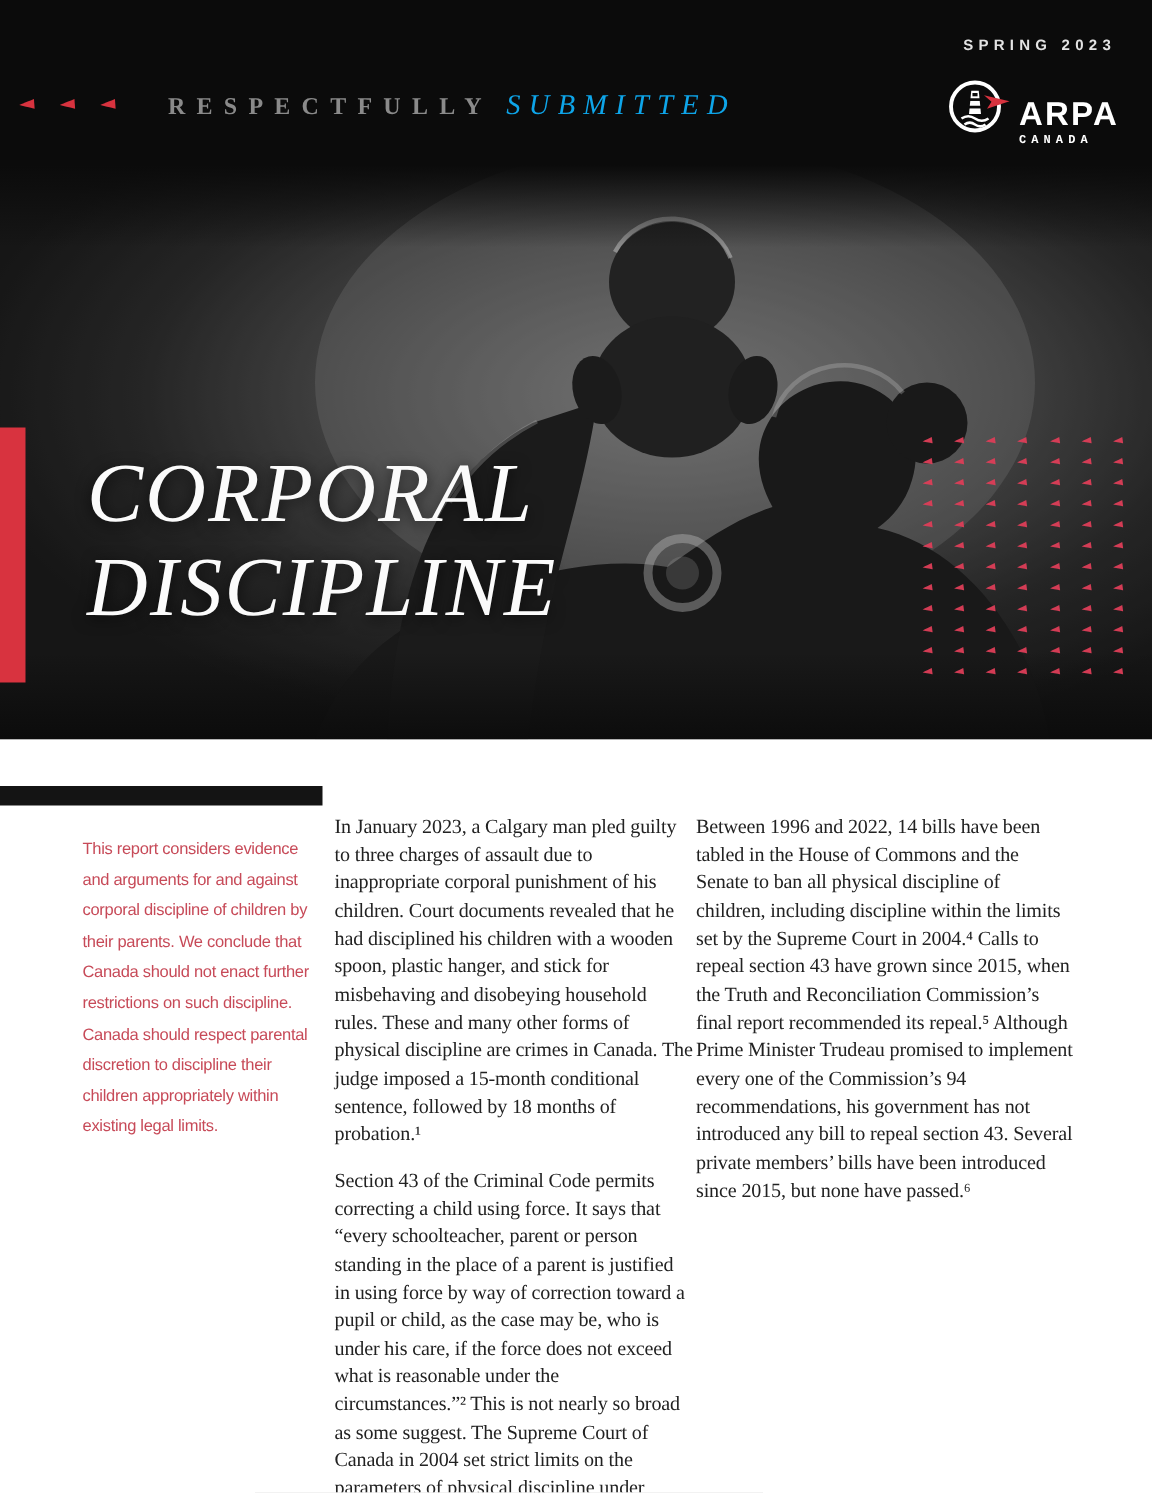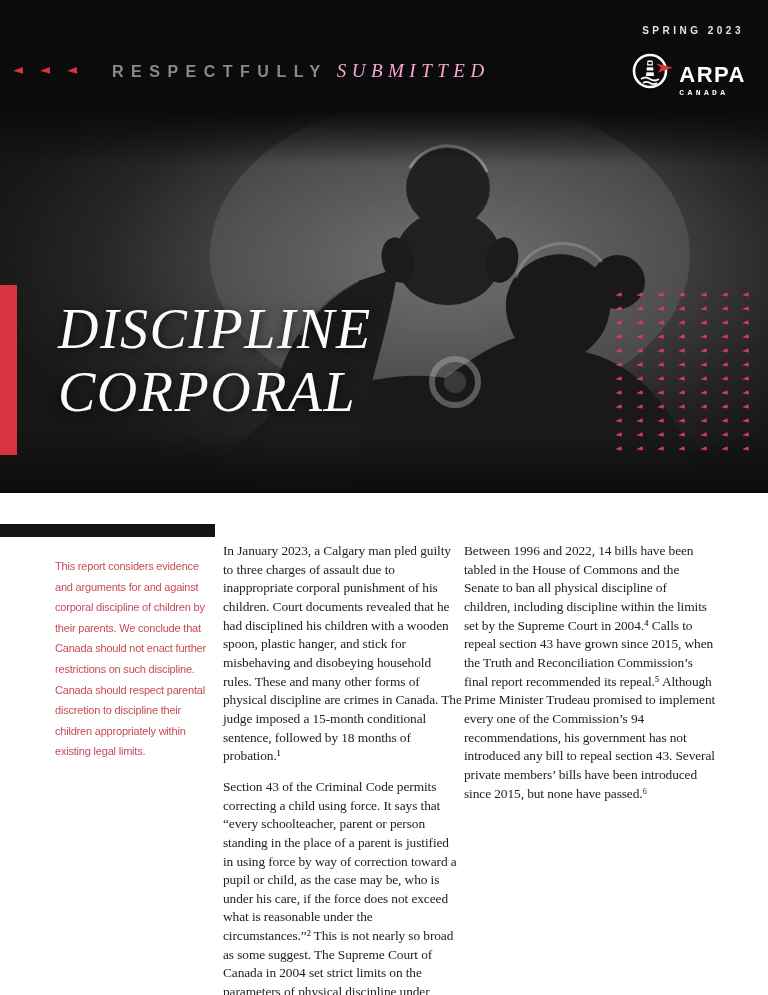--- a/index.html
+++ b/index.html
@@ -5,24 +5,24 @@
   html,body{margin:0;padding:0;background:#e8e8e8;}
   .page{position:relative;width:768px;height:995px;margin:0 auto;background:#ffffff;
         overflow:hidden;font-family:"Liberation Serif",serif;}
 
   
   .masthead{position:relative;height:110px;background:var(--header-bg);}
   .mast-tris{position:absolute;left:13px;top:60px;display:flex;gap:17px;}
   .mast-tris .tri{color:var(--accent);font-size:13px;line-height:20px;transform:rotate(-4deg);
         font-family:"DejaVu Sans",sans-serif;}
   .mast-title{position:absolute;left:112px;top:60px;white-space:nowrap;}
-  .mast-word{font-family:Liberation Sans, sans-serif;font-weight:700;font-size:16px;
+  .mast-word{font-family:Liberation Serif, serif;font-weight:700;font-size:16px;
         letter-spacing:7.5px;color:#8a8a8a;}
   .mast-word-it{font-family:"Liberation Serif",serif;font-style:italic;font-size:19px;
-        letter-spacing:5.5px;color:#f9a8d4;margin-left:9px;}
+        letter-spacing:5.5px;color:#0ea5e9;margin-left:9px;}
   .issue{position:absolute;right:24px;top:25px;font-family:"Liberation Sans",sans-serif;
         font-weight:700;font-size:10px;letter-spacing:3.5px;color:#e3e3e3;margin-left:28px;}
   .logo{position:absolute;right:22px;top:46px;display:flex;align-items:flex-end;}
   .logo-text{margin-left:3px;color:#fff;}
   .logo-name{font-family:"Liberation Sans",sans-serif;font-weight:700;font-size:22px;
         letter-spacing:1.5px;line-height:22px;}
   .logo-sub{font-family:Liberation Mono, monospace;font-weight:700;font-size:8px;
         letter-spacing:3.4px;line-height:10px;margin-top:2px;}
 
   
@@ -131,22 +131,22 @@
       <path d="M516,168 A48,44 0 0 1 602,152" fill="none" stroke="#c2c2c2" stroke-width="3" opacity="0.3"></path>
       <path d="M300,225 C315,200 335,183 358,171" fill="none" stroke="#b5b5b5" stroke-width="2.5" opacity="0.3"></path>
 
       <circle cx="455" cy="272" r="23" fill="none" stroke="#bdbdbd" stroke-width="6" opacity="0.40"></circle>
       <circle cx="455" cy="272" r="11" fill="#9a9a9a" opacity="0.25"></circle>
       <rect x="0" y="0" width="768" height="55" fill="url(#topfade)"></rect>
       <rect x="0" y="325" width="768" height="58" fill="url(#vig)"></rect>
     </svg>
     <div class="red-bar"></div>
     <h1 class="hero-title">
+      <span>CORPORAL</span>
       <span>DISCIPLINE</span>
-      <span>CORPORAL</span>
     </h1>
     <div class="pattern" style="grid-template-columns: repeat(7, 1fr); grid-template-rows: repeat(12, 1fr);">
         <span class="tri">◄</span>
         <span class="tri">◄</span>
         <span class="tri">◄</span>
         <span class="tri">◄</span>
         <span class="tri">◄</span>
         <span class="tri">◄</span>
         <span class="tri">◄</span>
         <span class="tri">◄</span>

